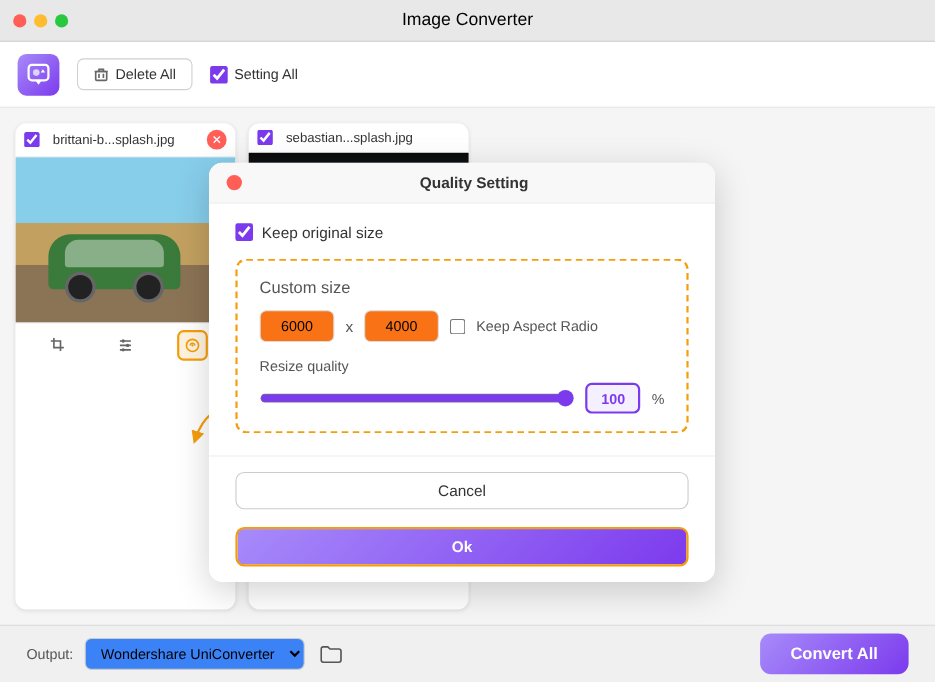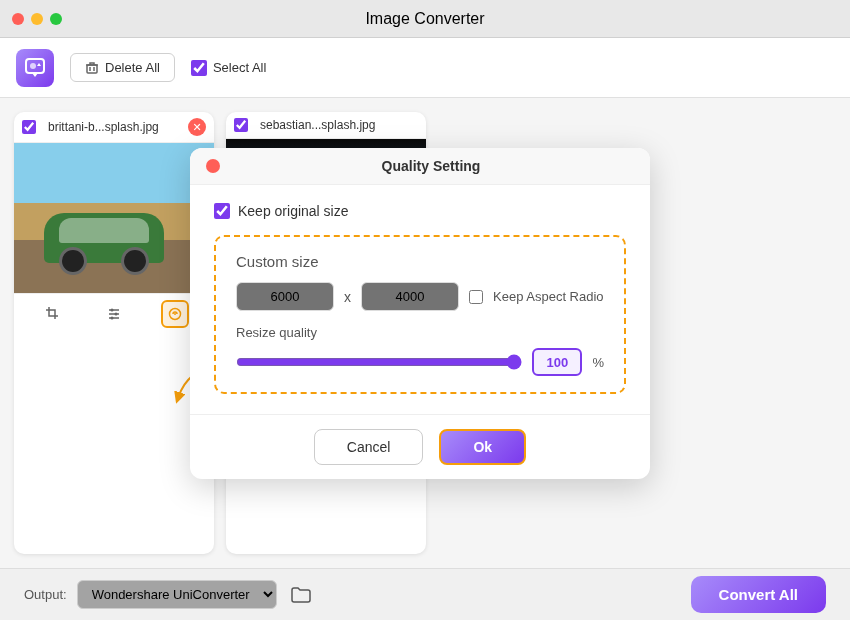--- a/index.html
+++ b/index.html
@@ -267,24 +267,24 @@
       margin-bottom: 0;
     }
     .custom-size-label {
       font-size: 15px; color: #555; margin-bottom: 12px;
     }
     .size-inputs {
       display: flex; align-items: center; gap: 10px;
       margin-bottom: 14px;
     }
     .size-input {
-      width: 98px; padding: 6px 10px;
+      width: 68px; padding: 6px 10px;
       border: 1px solid #ddd; border-radius: 6px;
       font-size: 13px; text-align: center;
-      background: #737373;
+      background: #f97316;
     }
     .size-x { font-size: 14px; color: #555; }
     .aspect-checkbox { width: 14px; height: 14px; }
     .aspect-label { font-size: 13px; color: #555; }
     .resize-label { font-size: 13px; color: #555; margin-bottom: 8px; display: block; }
     .quality-slider-row {
       display: flex; align-items: center; gap: 10px;
     }
     .quality-slider {
       flex: 1;
@@ -298,20 +298,21 @@
       display: flex; align-items: center; justify-content: center;
       font-size: 13px; font-weight: 600; color: #7c3aed;
       background: #f5f0ff;
     }
     .quality-pct { font-size: 13px; color: #555; }
 
     .modal-footer {
       display: flex; justify-content: center; gap: 16px;
       padding: 14px 24px;
       border-top: 1px solid #eee;
+      flex-direction: column;
     }
     .btn-cancel {
       padding: 8px 32px;
       border: 1px solid #ccc;
       border-radius: 8px;
       background: #fff;
       font-size: 14px; color: #333;
       cursor: pointer;
     }
     .btn-ok {
@@ -333,21 +334,21 @@
       gap: 10px;
       position: absolute;
       bottom: 0; left: 0; right: 0;
     }
     .output-label { font-size: 13px; color: #555; }
     .output-select {
       padding: 5px 10px;
       border: 1px solid #ccc;
       border-radius: 6px;
       font-size: 13px;
-      background: #a3a3a3;
+      background: #3b82f6;
       cursor: pointer;
     }
     .folder-btn {
       width: 28px; height: 28px;
       border: none; background: transparent;
       cursor: pointer; font-size: 18px; color: #555;
       display: flex; align-items: center; justify-content: center;
     }
     .convert-all-btn {
       margin-left: auto;
@@ -385,21 +386,21 @@
     <svg width="14" height="14" viewBox="0 0 14 14" fill="none">
       <rect x="2" y="4" width="10" height="8" rx="1" stroke="#666" stroke-width="1.5" fill="none"></rect>
       <path d="M5 6v4M9 6v4" stroke="#666" stroke-width="1.5"></path>
       <path d="M1 4h12M5 4V2h4v2" stroke="#666" stroke-width="1.5"></path>
     </svg>
     <span>Delete All</span>
   </button>
 
   <label class="select-all-label">
     <input type="checkbox" class="select-all-checkbox" checked="" style="">
-    <span>Select All</span>
+    <span>Setting All</span>
   </label>
 
 </div>
 
 <div class="main">
 
   <div class="image-tile">
     <div class="tile-header">
       <input type="checkbox" class="tile-checkbox" checked="" style="">
       <span class="tile-name">brittani-b...splash.jpg</span>

